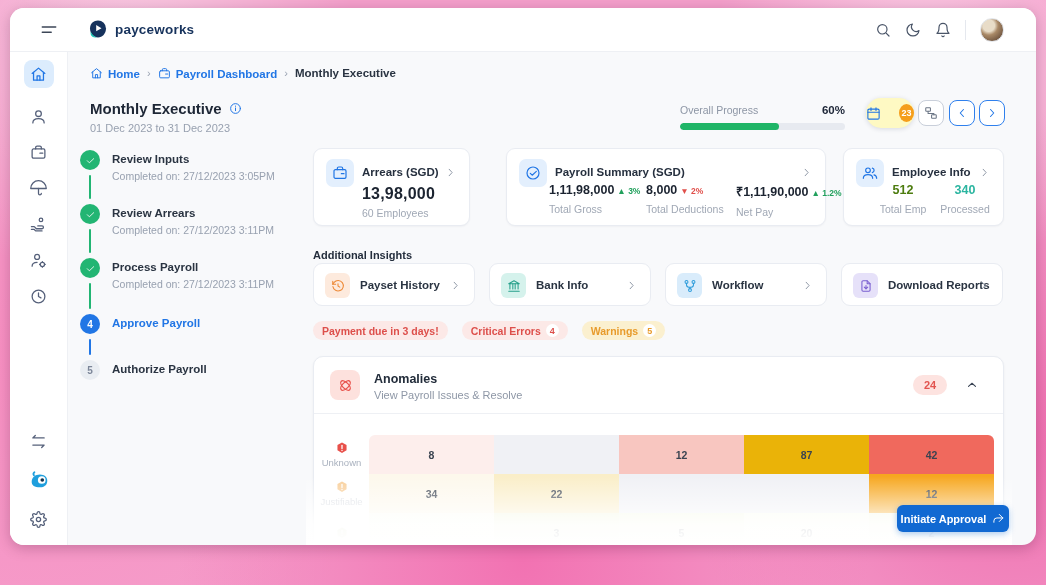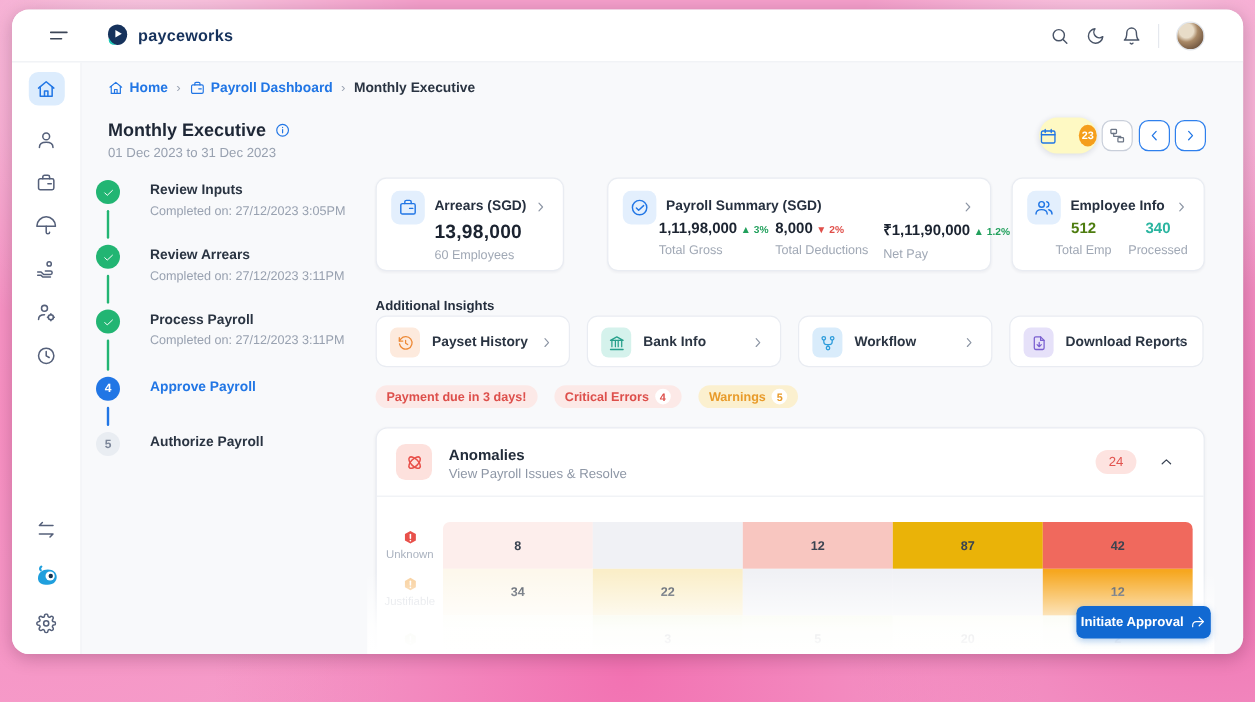--- a/index.html
+++ b/index.html
@@ -36,21 +36,21 @@
   border:1px solid #e2e6ec}
 
 #sidebar{position:absolute;left:0;top:44px;bottom:0;width:58px;background:#fff;border-right:1px solid #eef0f4;z-index:4;display:flex;flex-direction:column;align-items:center}
 .side-item{width:30px;height:28px;border-radius:8px;display:flex;align-items:center;justify-content:center;color:#55607a;cursor:pointer;margin-top:8px}
 .side-item.first{margin-top:8px;margin-bottom:6px}
 .side-item.active{background:#dcecfd;color:#2176e5}
 .side-item .icon{width:17px;height:17px}
 #side-top{display:flex;flex-direction:column;align-items:center}
 #side-bottom{margin-top:auto;margin-bottom:12px;display:flex;flex-direction:column;align-items:center;gap:3px}
 
-#breadcrumb{position:absolute;left:80px;top:59px;display:flex;align-items:flex-end;gap:7px;font-size:11.5px}
+#breadcrumb{position:absolute;left:80px;top:59px;display:flex;align-items:flex-start;gap:7px;font-size:11.5px}
 .bc-item{display:flex;align-items:center;gap:5px;font-weight:600}
 .bc-link{color:#2176e5;cursor:pointer}
 .bc-current{color:#2a3442}
 .bc-sep{color:#9aa3b2;font-size:11px}
 .bc-ic{width:13px;height:13px}
 
 #page-title-row{position:absolute;left:80px;top:92px;display:flex;align-items:center;gap:7px}
 #page-title{font-size:15px;font-weight:700;color:#1e2736}
 #title-info{width:13px;height:13px;color:#2176e5;cursor:pointer}
 #date-range{position:absolute;left:80px;top:114px;font-size:11px;color:#98a1b0}
@@ -65,21 +65,21 @@
   box-shadow:0 1px 5px rgba(20,30,60,.14);display:flex;align-items:center;justify-content:center;gap:18px;cursor:pointer}
 #calendar-pill .icon{width:15px;height:15px;color:#2176e5}
 #calendar-badge{width:18px;height:18px;border-radius:50%;background:#f59e1b;color:#fff;font-size:9px;font-weight:700;display:flex;align-items:center;justify-content:center}
 .hbtn{position:absolute;top:92px;width:26px;height:26px;border-radius:8px;background:#fff;display:flex;align-items:center;justify-content:center;cursor:pointer}
 #btn-org{left:908px;border:1px solid #c9cfda;color:#6b7585}
 #btn-prev{left:939px;border:1px solid #2f80ed;color:#2176e5}
 #btn-next{left:969px;border:1px solid #2f80ed;color:#2176e5}
 .hbtn .icon{width:14px;height:14px}
 
 #steps{position:absolute;left:70px;top:142px;width:235px;height:250px}
-.step{position:absolute;left:0;display:flex;gap:25px;cursor:pointer}
+.step{position:absolute;left:0;display:flex;gap:12px;cursor:pointer}
 .step-marker{width:20px;height:20px;border-radius:50%;display:flex;align-items:center;justify-content:center;flex:0 0 auto}
 .step-marker.done{background:#22b573;color:#fff}
 .step-marker.active{background:#2176e5;color:#fff;font-size:10px;font-weight:700}
 .step-marker.pending{background:#e9edf2;color:#7c8699;font-size:10px;font-weight:700}
 .step-marker .icon{width:11px;height:11px}
 .step-label{font-size:11.5px;font-weight:700;color:#2a3442;line-height:1.1;padding-top:3px}
 .step.active .step-label{color:#2176e5}
 .step-sub{font-size:10.5px;color:#98a1b0;margin-top:4px;font-weight:400}
 .step-line{position:absolute;left:9px;width:2px;border-radius:1px}
 
@@ -117,21 +117,21 @@
 .chip{height:19px;border-radius:10px;display:flex;align-items:center;gap:5px;padding:0 9px;font-size:10.5px;font-weight:700;cursor:pointer}
 .chip.error{background:#fce9e7;color:#dd4f4b}
 .chip.warning{background:#fbf0cf;color:#e89b2b}
 .chip .cbadge{width:13px;height:13px;border-radius:50%;background:#fff;font-size:9px;font-weight:700;display:flex;align-items:center;justify-content:center}
 
 #anomalies{position:absolute;left:303px;top:348px;width:691px;height:205px;background:#fff;border:1px solid #e9ecf2;border-radius:10px;box-shadow:0 1px 3px rgba(16,24,40,.05)}
 #anom-ic{position:absolute;left:16px;top:13px;width:30px;height:30px;border-radius:8px;background:#fde1dd;display:flex;align-items:center;justify-content:center;color:#e8504a}
 #anom-ic .icon{width:17px;height:17px}
 #anom-title{position:absolute;left:60px;top:15px;font-size:12.5px;font-weight:700;color:#222c3a}
 #anom-sub{position:absolute;left:60px;top:32px;font-size:11px;color:#8e97a6}
-#anom-count{position:absolute;right:56px;top:18px;min-width:34px;height:20px;border-radius:10px;background:#fde3e0;color:#e2544f;font-size:11px;font-weight:400;display:flex;align-items:center;justify-content:center;padding:0 8px}
+#anom-count{position:absolute;right:56px;top:18px;min-width:34px;height:20px;border-radius:10px;background:#fde3e0;color:#e2544f;font-size:11px;font-weight:700;display:flex;align-items:center;justify-content:center;padding:0 8px}
 #anom-collapse{position:absolute;right:24px;top:21px;width:14px;height:14px;color:#3a4454;cursor:pointer}
 #anom-divider{position:absolute;left:0;top:56px;width:100%;height:1px;background:#eef0f4}
 
 #heatmap{position:absolute;left:0;top:78px;display:flex}
 #hm-labels{width:55px;display:flex;flex-direction:column}
 .hm-label{height:39px;display:flex;flex-direction:column;align-items:center;justify-content:center;gap:2px}
 .hm-label .icon{width:14px;height:14px}
 .hm-label .txt{font-size:9.5px;color:#aab2bf}
 #hm-grid{width:625px;display:grid;grid-template-columns:repeat(5,125px);grid-auto-rows:39px;border-radius:6px;overflow:hidden}
 .hm-cell{display:flex;align-items:center;justify-content:center;font-size:10.5px;font-weight:700;color:#3a4350;cursor:pointer}
@@ -314,20 +314,29 @@
     <span id="title-info" class="icon">
         <svg viewBox="0 0 24 24" fill="none" stroke="currentColor" stroke-width="1.8" stroke-linecap="round" stroke-linejoin="round">
           <circle cx="12" cy="12" r="9"></circle>
           <path d="M12 11v5"></path>
           <path d="M12 7.5v.5"></path>
         </svg>
       </span>
   </div>
   <div id="date-range">01 Dec 2023 to 31 Dec 2023</div>
 
+  <div id="progress">
+    <div class="row">
+      <span id="progress-label">Overall Progress</span>
+      <span id="progress-value">60%</span>
+    </div>
+    <div id="progress-track">
+        <div id="progress-fill" style="width: 60%; background: rgb(31, 181, 103);"></div>
+      </div>
+  </div>
 
   <div id="calendar-pill">
     <span class="icon">
         <svg viewBox="0 0 24 24" fill="none" stroke="currentColor" stroke-width="1.8" stroke-linecap="round" stroke-linejoin="round">
           <rect x="3" y="5" width="18" height="16" rx="2"></rect>
           <path d="M3 10h18M8 3v4M16 3v4"></path>
         </svg>
       </span>
     <span id="calendar-badge">23</span>
   </div>

